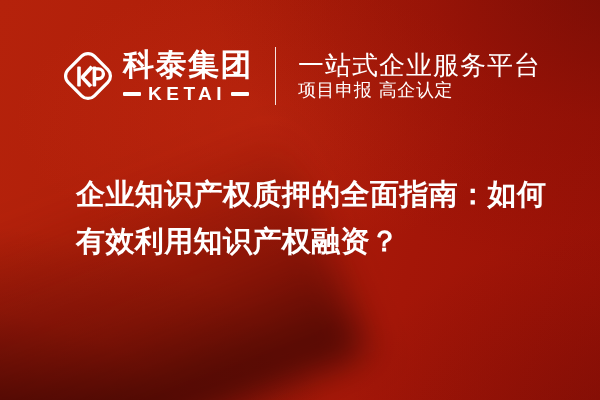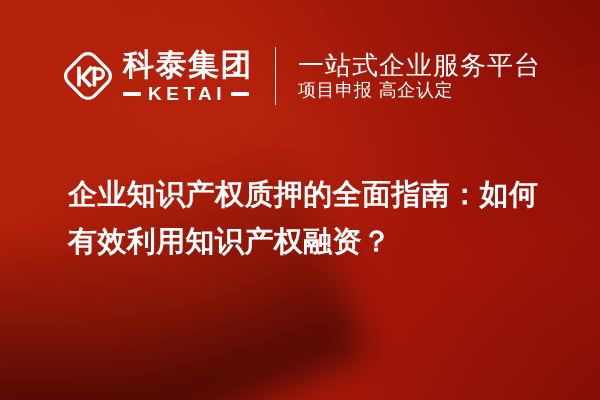--- a/index.html
+++ b/index.html
@@ -153,21 +153,21 @@
     font-weight: 400;
     color: #ffffff;
     letter-spacing: 0.6px;
     line-height: 1.15;
     white-space: nowrap;
   }
 
   
   .headline {
     position: absolute;
-    left: 68px;
+    left: 76px;
     top: 152px;
     width: 492px;
     font-family: "DejaVu Sans", "Liberation Sans", sans-serif;
     font-size: 29px;
     font-weight: bold;
     color: #ffffff;
     line-height: 1.62;
     letter-spacing: 0.4px;
     word-break: break-all;
   }

